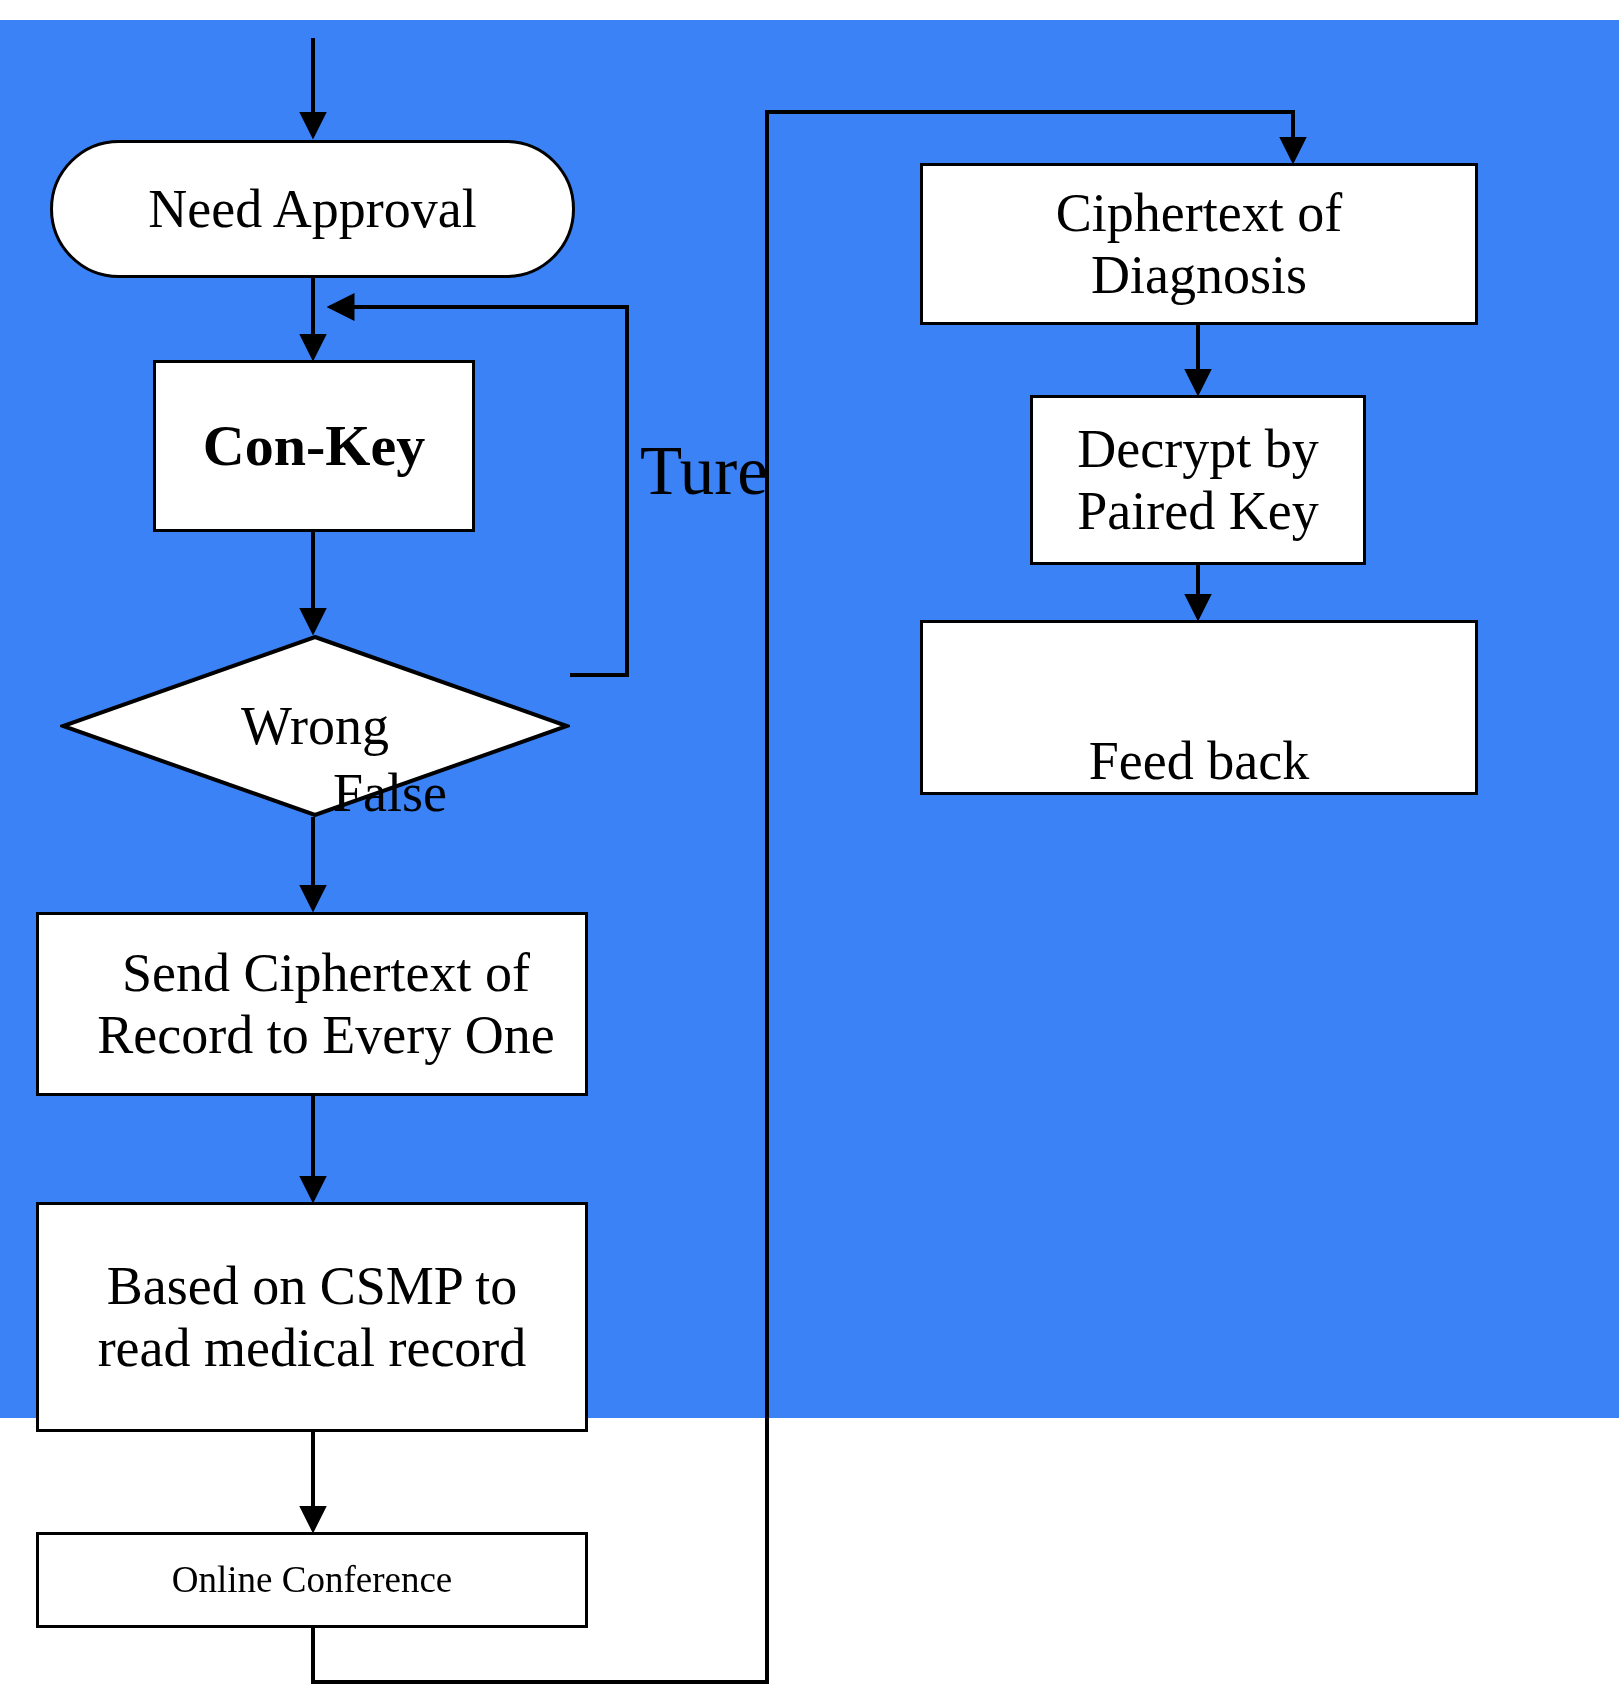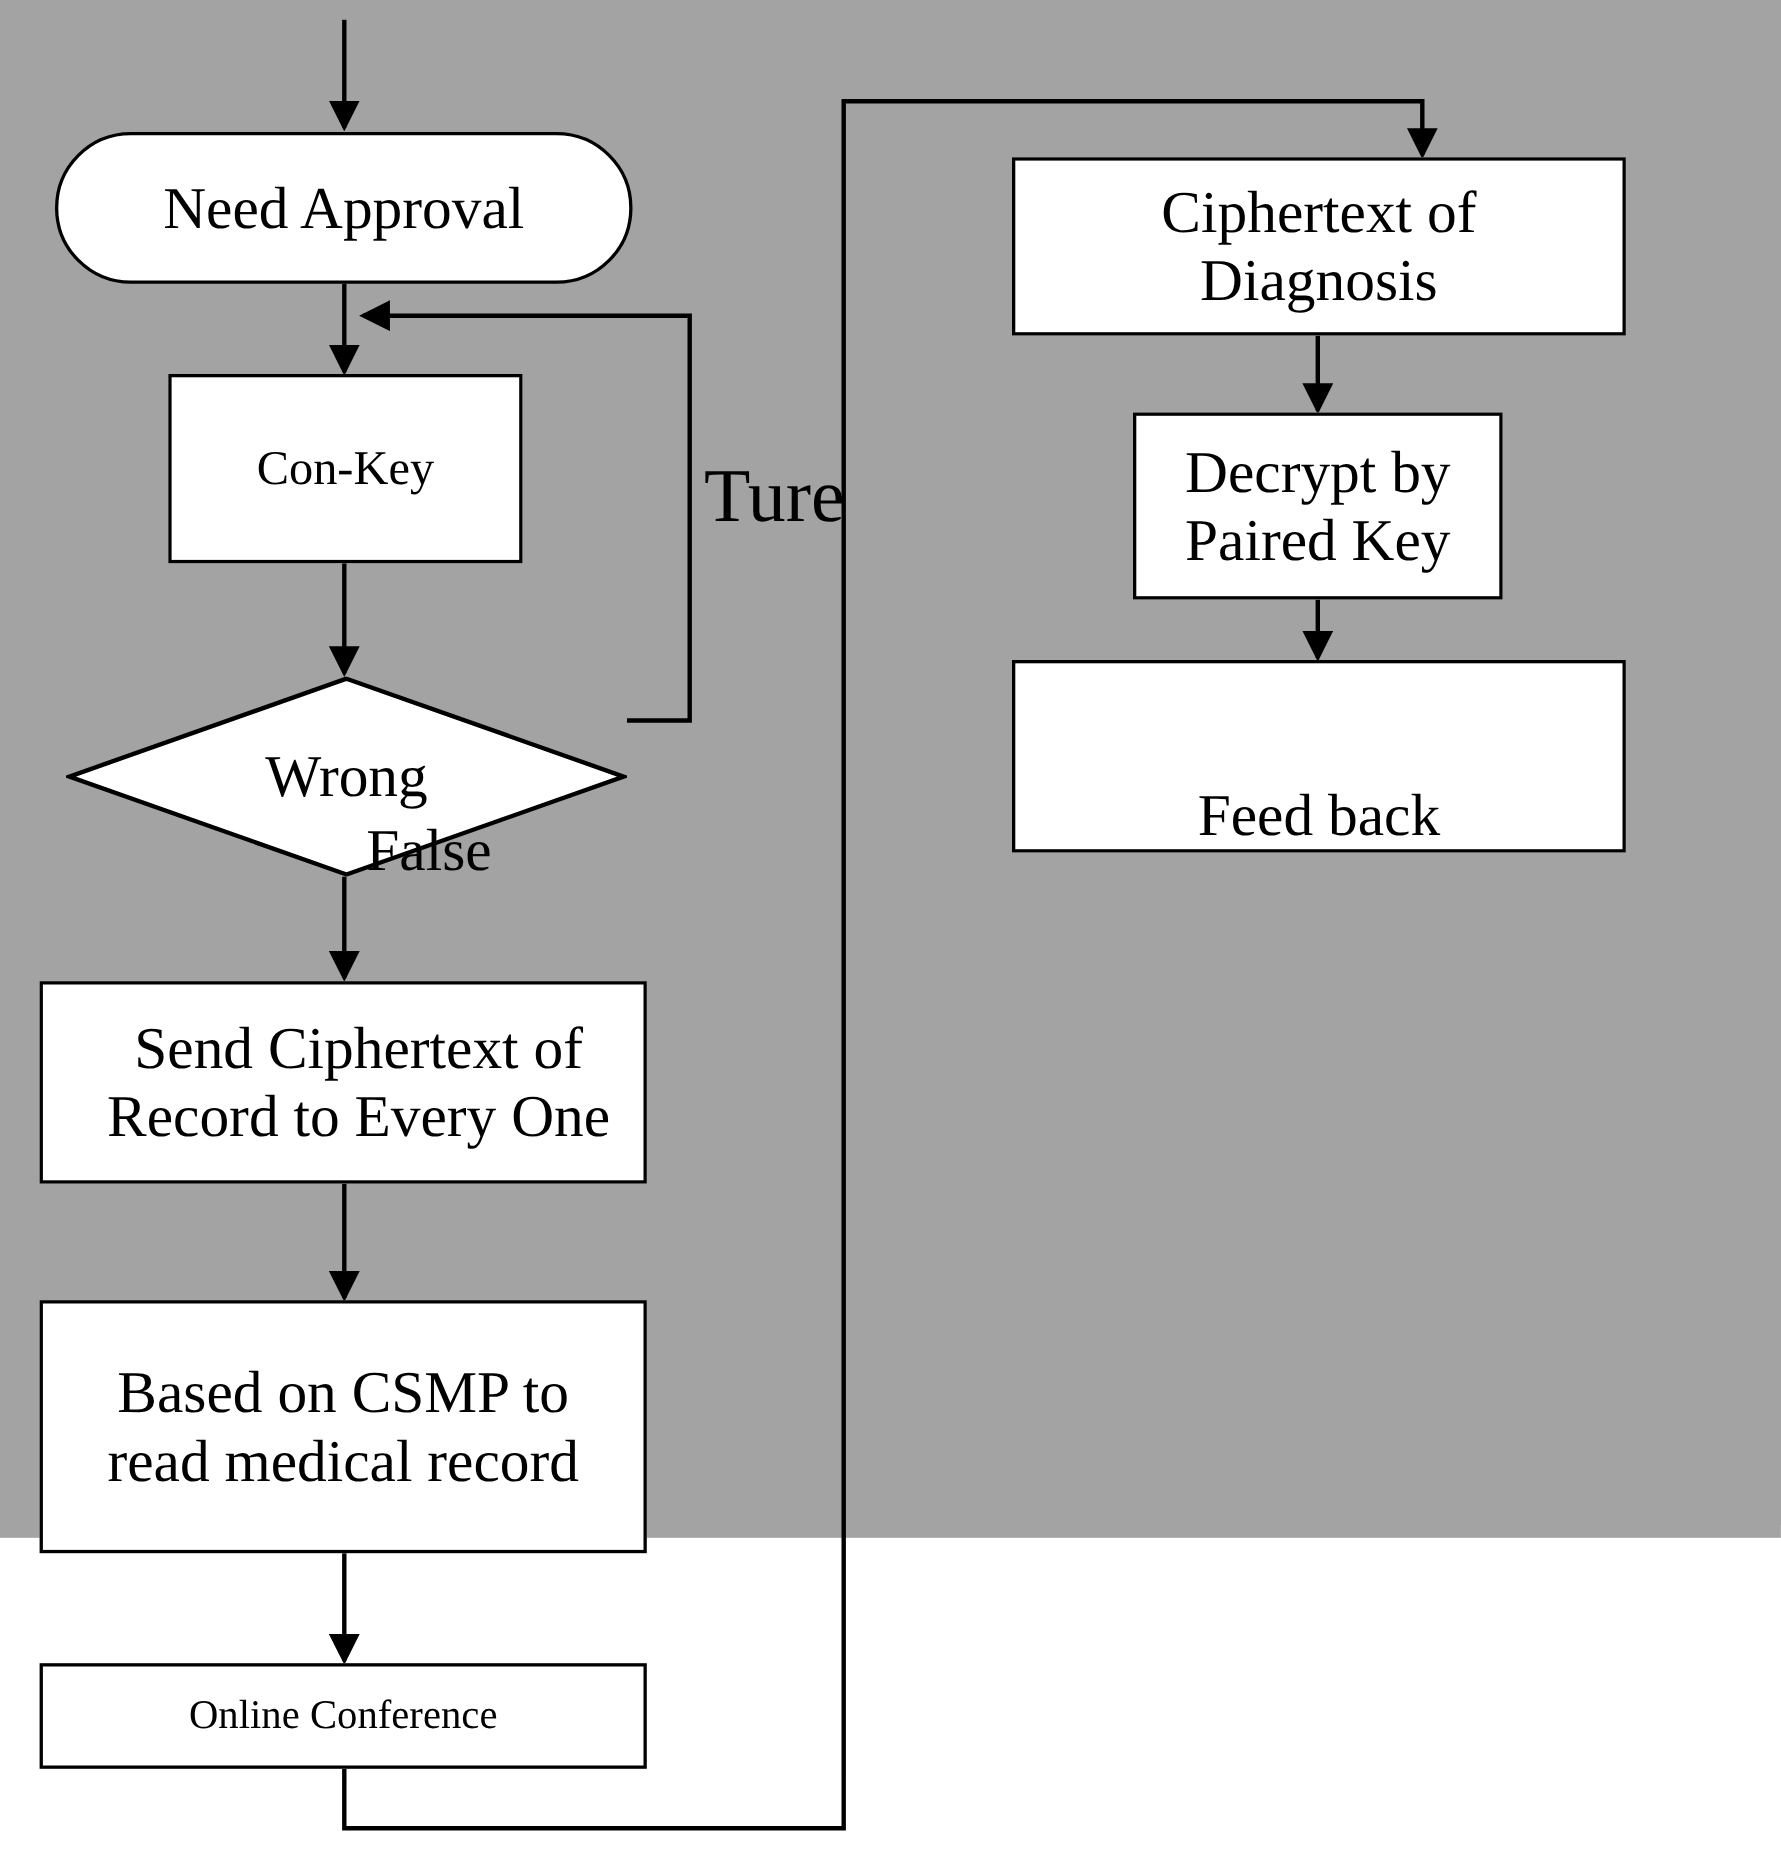--- a/index.html
+++ b/index.html
@@ -1,18 +1,18 @@
 <!DOCTYPE html>
 <html><head>
 <meta charset="utf-8">
 <style>
   html,body{margin:0;padding:0;background:#ffffff;}
   body{width:1619px;height:1694px;overflow:hidden;
        font-family:"Liberation Serif","DejaVu Serif",serif;color:#000;}
-  #stage{position:relative;width:1619px;height:1398px;background:#a3a3a3;}
+  #stage{position:relative;width:1619px;height:1398px;background:#3b82f6;margin-top:20px;}
   svg#wires{position:absolute;left:0;top:0;width:1619px;height:1694px;}
   .node{position:absolute;display:flex;align-items:center;justify-content:center;
         text-align:center;box-sizing:border-box;background:#fff;color:#000;}
   .proc{border:3px solid #000;}
   .term{border:3px solid #000;border-radius:100px;}
   .node span{display:block;line-height:1.15;white-space:pre-line;}
   .edge-label{position:absolute;color:#000;white-space:nowrap;}
 </style>
 </head>
 <body>
@@ -44,21 +44,21 @@
 
     <path d="M1198,305 L1198,373" fill="none" stroke="#000" stroke-width="4" marker-end="url(#ah)"></path>
 
     <path d="M1198,545 L1198,598" fill="none" stroke="#000" stroke-width="4" marker-end="url(#ah)"></path>
   </svg>
 
   <div class="node term" style="left:50px;top:120px;width:525px;height:138px;font-size:54px;">
     <span>Need Approval</span>
   </div>
 
-  <div class="node proc" style="left:153px;top:340px;width:322px;height:172px;font-size:44px;">
+  <div class="node proc" style="left:153px;top:340px;width:322px;height:172px;font-size:58px;font-weight:bold;">
     <span>Con-Key</span>
   </div>
 
   <div style="position:absolute;left:60px;top:615px;width:510px;height:182px;">
     <svg viewBox="0 0 510 182" width="510" height="182" style="position:absolute;left:0;top:0;">
       <polygon points="255,2 507,91 255,180 3,91" fill="#fff" stroke="#000" stroke-width="4"></polygon>
     </svg>
     <div class="node" style="left:0;top:0;width:510px;height:182px;font-size:54px;background:transparent;">
       <span>Wrong</span>
     </div>

